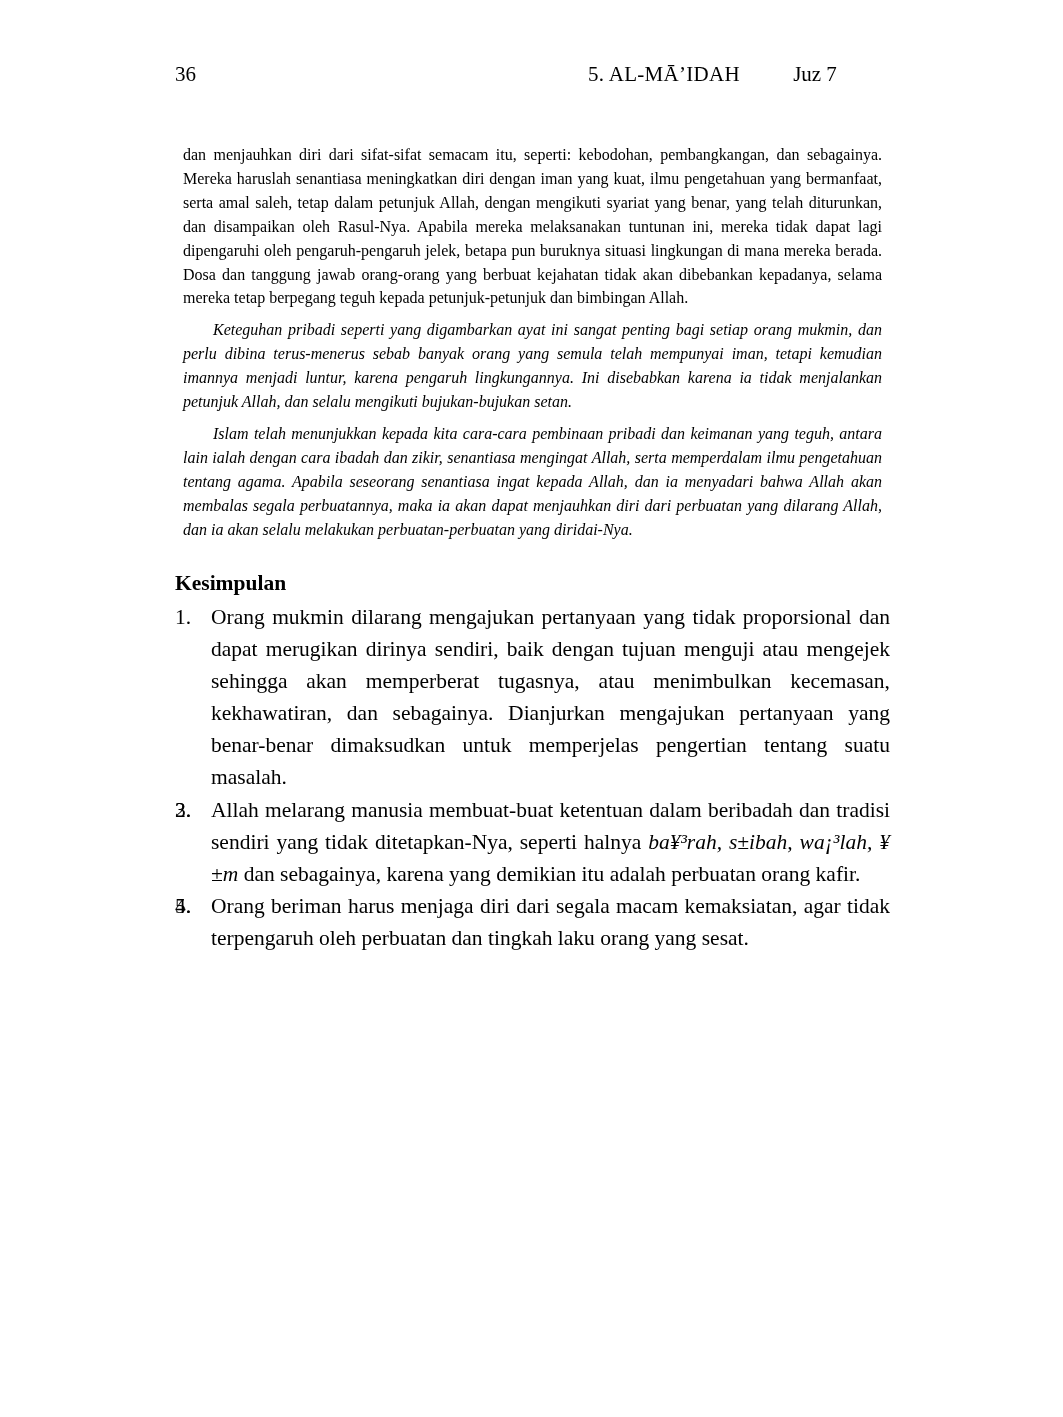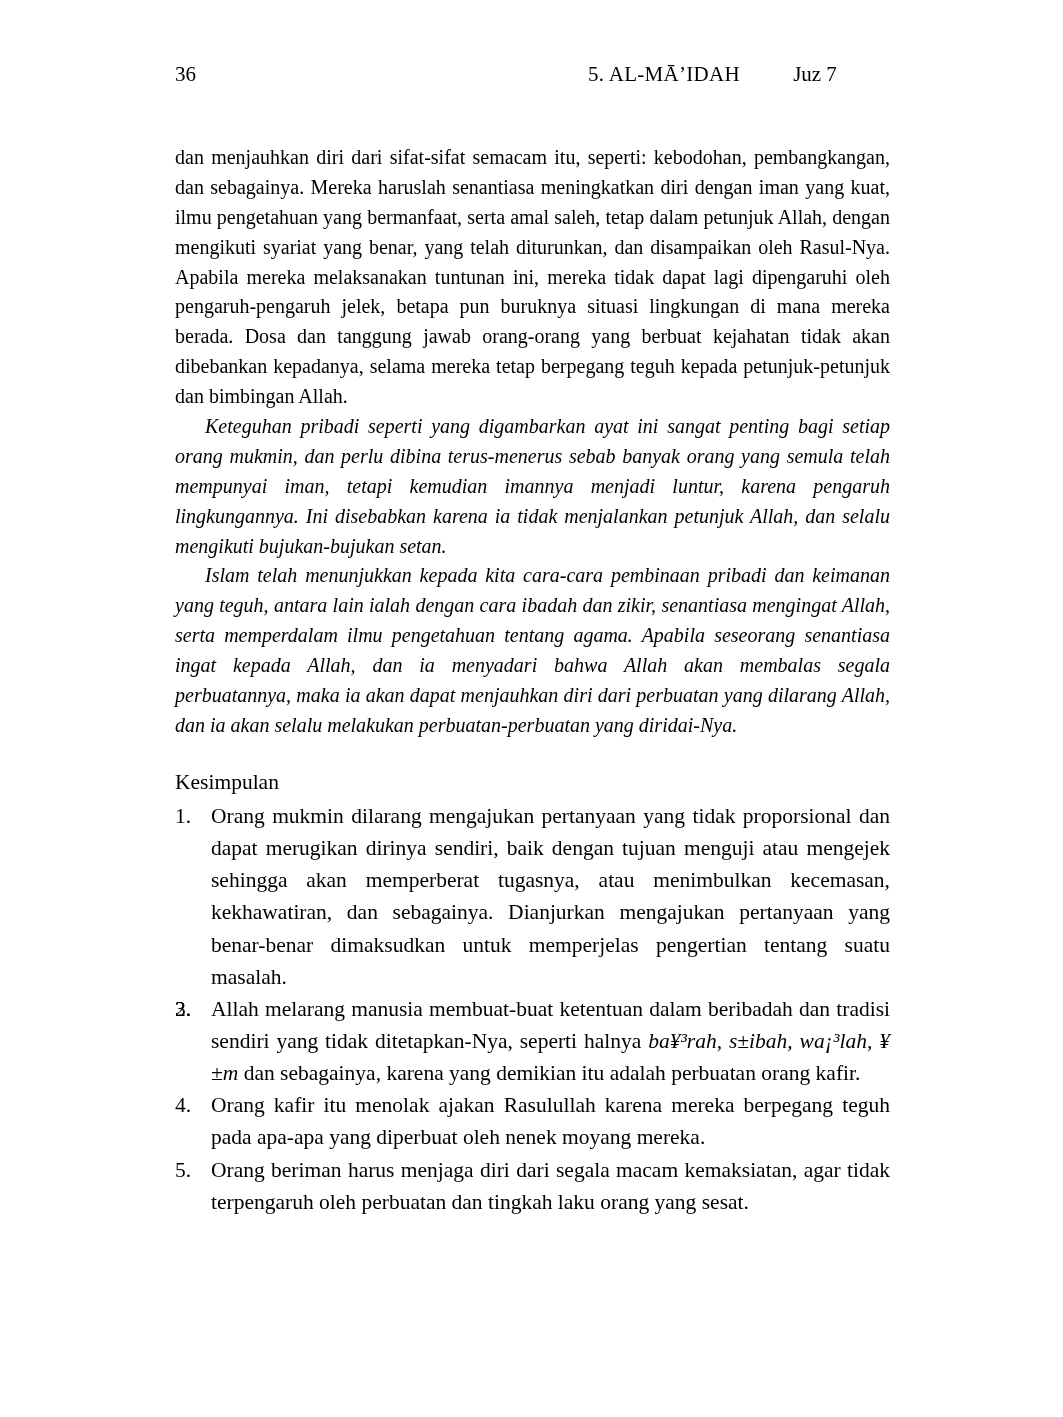--- a/index.html
+++ b/index.html
@@ -42,34 +42,34 @@
   .rh-center {
     flex: 1;
     text-align: right;
     letter-spacing: 0.3px;
   }
   .rh-right {
     width: 150px;
     text-align: center;
   }
   p.body-par {
-    font-size: 20px;
+    font-size: 16px;
     line-height: 1.495;
     text-align: justify;
     text-justify: inter-word;
-    margin: 0;
+    margin: 8px;
     hyphens: none;
   }
   p.indent {
     text-indent: 30px;
     font-style: italic;
   }
   .section-title {
     font-size: 21.5px;
-    font-weight: normal;
+    font-weight: bold;
     margin-top: 26px;
     margin-bottom: 2px;
     line-height: 1.45;
   }
   ol.kesimpulan {
     margin: 0;
     padding: 0;
     list-style: none;
   }
   ol.kesimpulan li {
@@ -116,21 +116,20 @@
       </li>
       <li>
         <span class="num">2.</span>
       </li>
       <li>
         <span class="num">3.</span>
         <span>Allah melarang manusia membuat-buat ketentuan dalam beribadah dan tradisi sendiri yang tidak ditetapkan-Nya, seperti halnya </span><span class="ital">ba¥³rah, s±ibah, wa¡³lah, ¥±m</span><span> dan sebagainya, karena yang demikian itu adalah perbuatan orang kafir.</span>
       </li>
       <li>
         <span class="num">4.</span>
-        <span>Orang kafir itu menolak ajakan Rasulullah karena mereka berpegang teguh pada apa-apa yang diperbuat oleh nenek moyang mereka.</span>
       </li>
       <li>
         <span class="num">5.</span>
         <span>Orang beriman harus menjaga diri dari segala macam kemaksiatan, agar tidak terpengaruh oleh perbuatan dan tingkah laku orang yang sesat.</span>
       </li>
 
     </ol>
 
   </div>
 </div>

